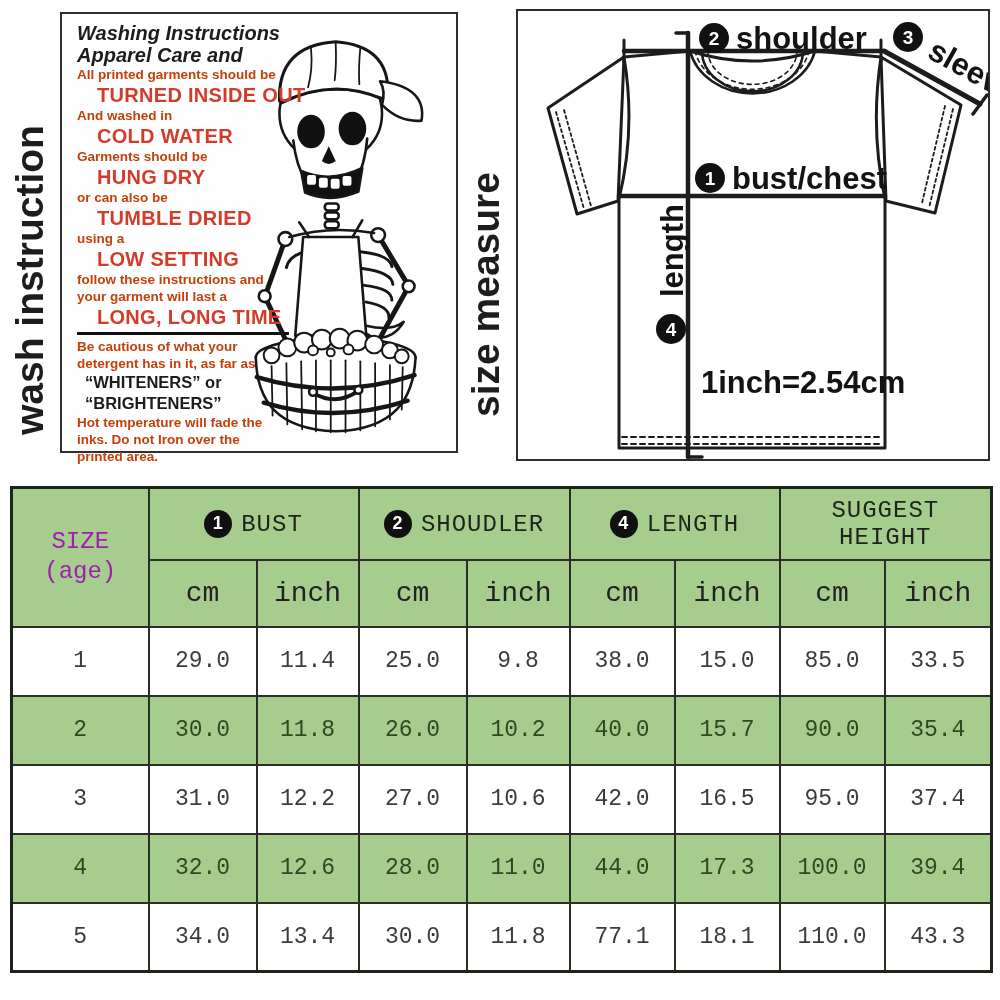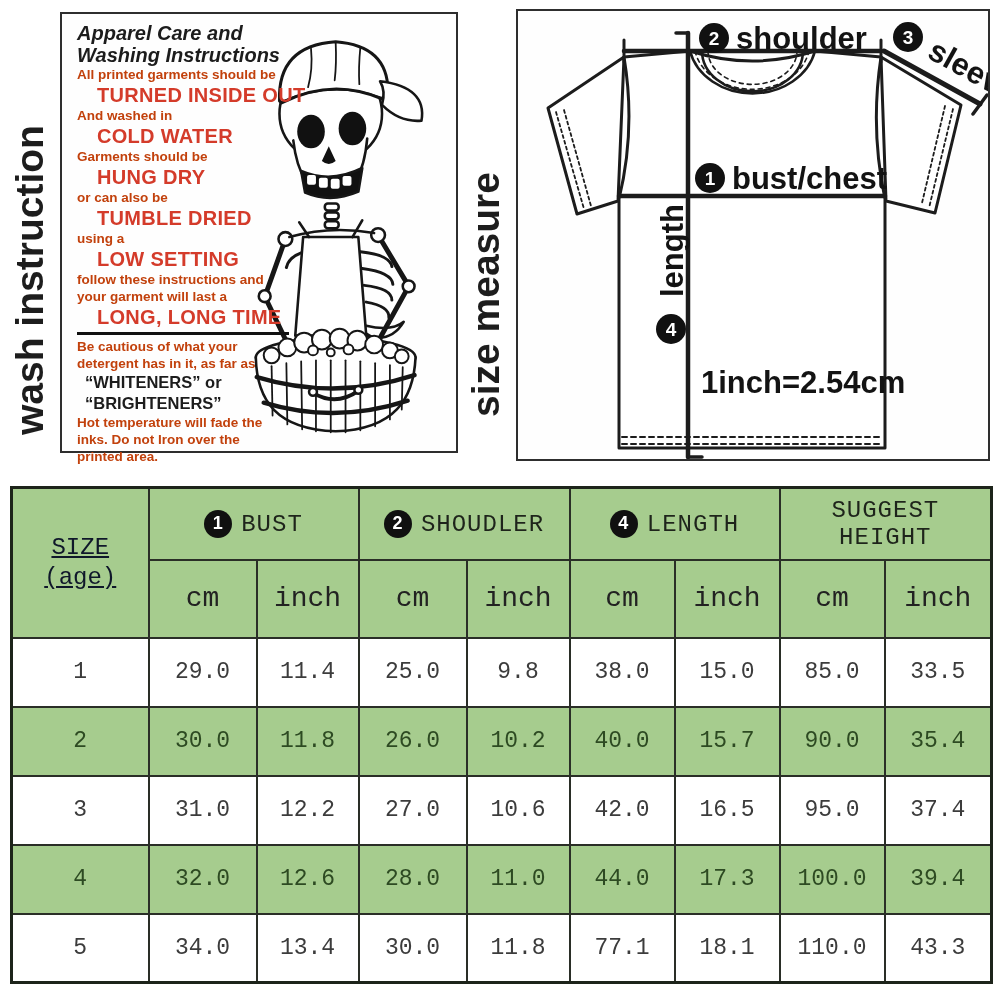--- a/index.html
+++ b/index.html
@@ -30,45 +30,45 @@
   .tshirt-svg{position:absolute;left:0;top:0;width:470px;height:448px;}
   .svg-label{font:800 31px "Liberation Sans",sans-serif;fill:#131313;}
   .badge-digit{font:700 19px "Liberation Sans",sans-serif;fill:#ffffff;text-anchor:middle;}
 
   
   table.size-table{position:absolute;left:10px;top:486px;width:980px;
     border-collapse:collapse;table-layout:fixed;background:#fff;
     border:3px solid #1d241a;}
   table.size-table td{border:2px solid #2a2e27;text-align:center;vertical-align:middle;
     padding:0;font-family:"Liberation Mono",monospace;}
-  tr.hrow1{height:72px;} tr.hrow2{height:78px;} tr.drow{height:69px;}
+  tr.hrow1{height:72px;} tr.hrow2{height:67px;} tr.drow{height:69px;}
   td.green{background:#a6cc8e;}
-  .c-size{font:400 24px/30px "Liberation Mono",monospace;color:#0f172a;text-decoration:underline;}
+  .c-size{font:400 24px/30px "Liberation Mono",monospace;color:#a21caf;}
   .c-group{font:400 24px "Liberation Mono",monospace;color:#1e241b;letter-spacing:1px;}
   .c-unit{font:400 28px "Liberation Sans",sans-serif;color:#222;}
   .num{font:400 23px "Liberation Mono",monospace;}
   tr.row-white td{background:#fff;color:#3c3c3c;}
   tr.row-green td{background:#a6cc8e;color:#2d4a22;}
   .tbadge{display:inline-flex;align-items:center;justify-content:center;
     width:28px;height:28px;border-radius:50%;background:#101010;color:#fff;
     font:700 18px "Liberation Sans",sans-serif;margin-right:9px;vertical-align:middle;}
   .glabel{vertical-align:middle;}
 </style>
 </head>
 <body>
 
 <div class="canvas">
 
   <div class="side-label wash-side">wash instruction</div>
   <div class="side-label measure-side">size measure</div>
 
   <div class="wash-panel">
     <div class="wash-text">
+      <div class="w-title">Washing Instructions</div>
       <div class="w-title">Apparel Care and</div>
-      <div class="w-title">Washing Instructions</div>
       <div class="w-black">All printed garments should be</div>
       <div class="w-red">TURNED INSIDE OUT</div>
       <div class="w-black">And washed in</div>
       <div class="w-red">COLD WATER</div>
       <div class="w-black">Garments should be</div>
       <div class="w-red">HUNG DRY</div>
       <div class="w-black">or can also be</div>
       <div class="w-red">TUMBLE DRIED</div>
       <div class="w-black">using a</div>
       <div class="w-red">LOW SETTING</div>

